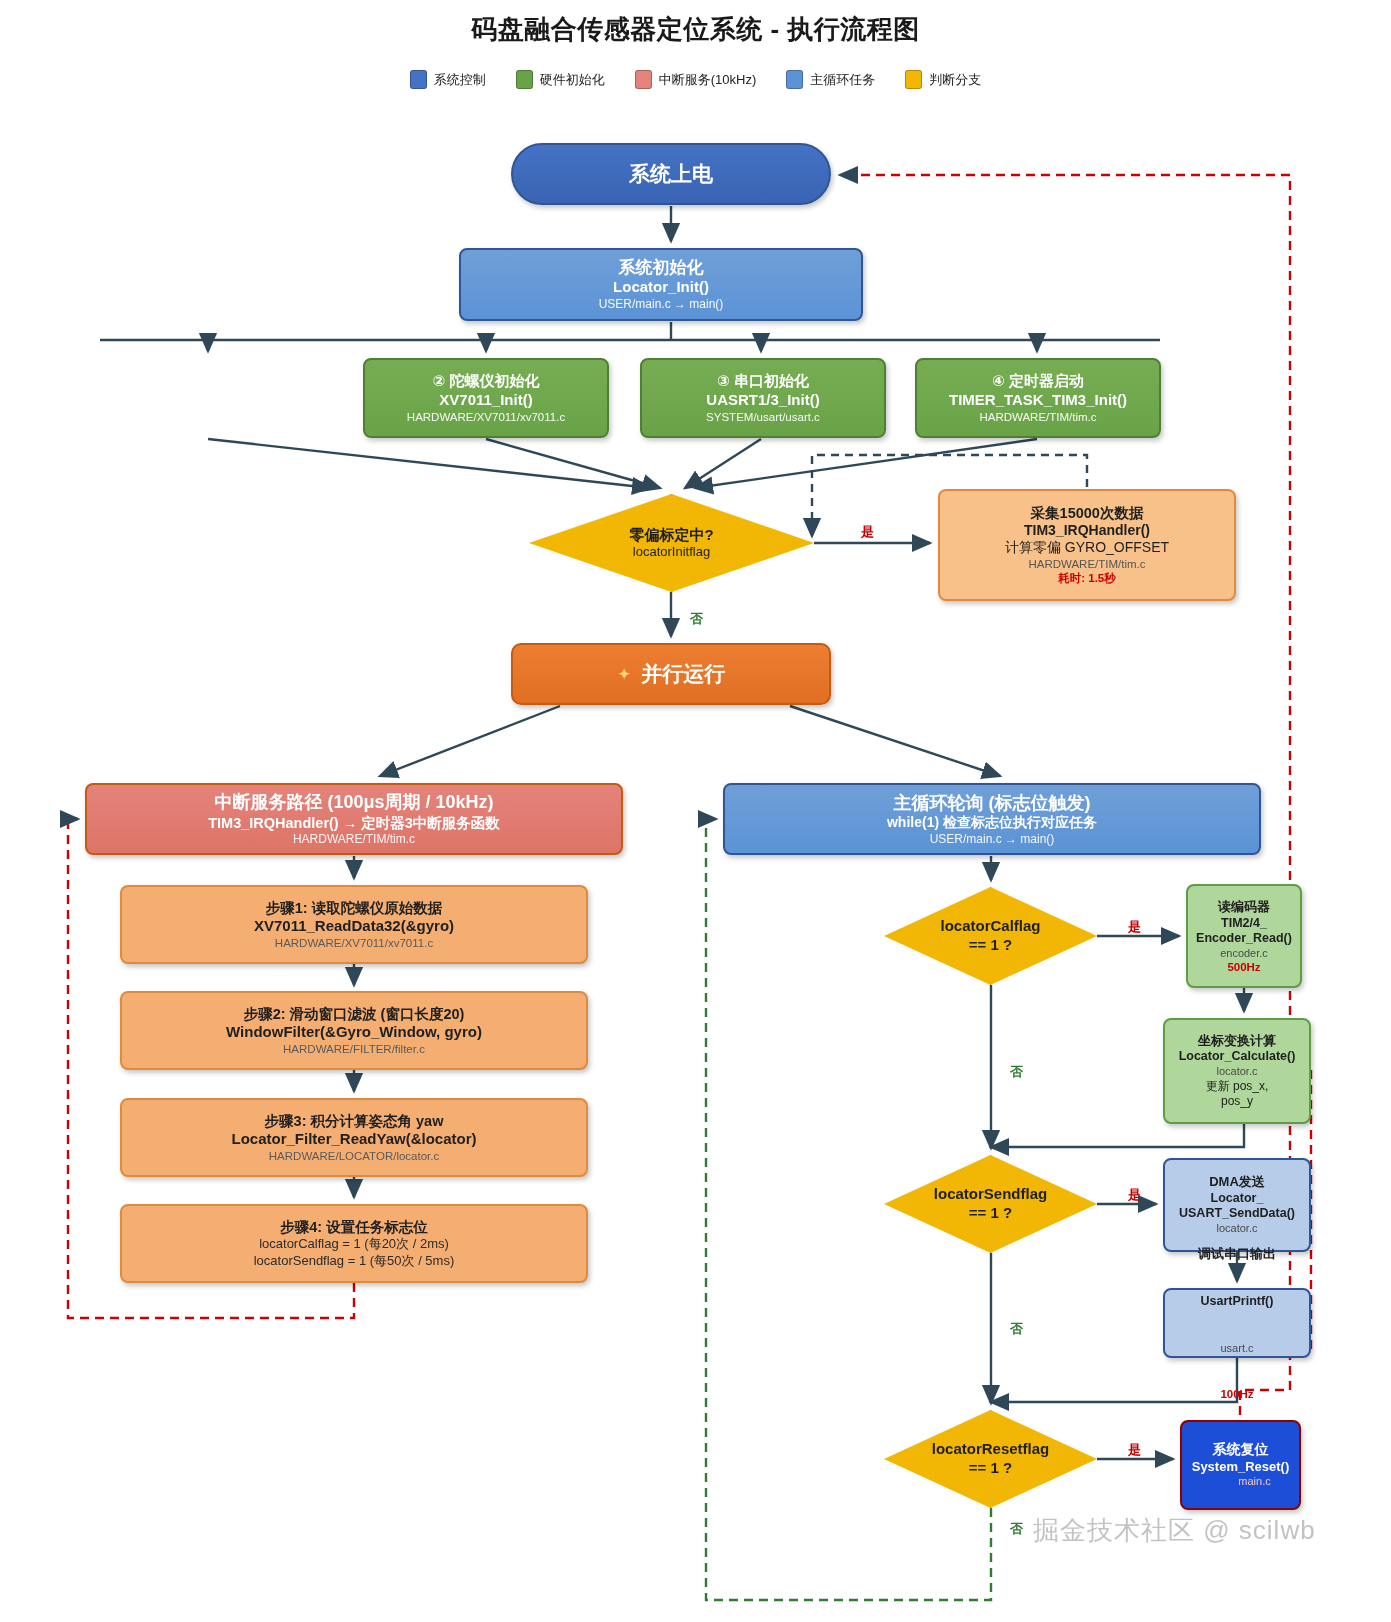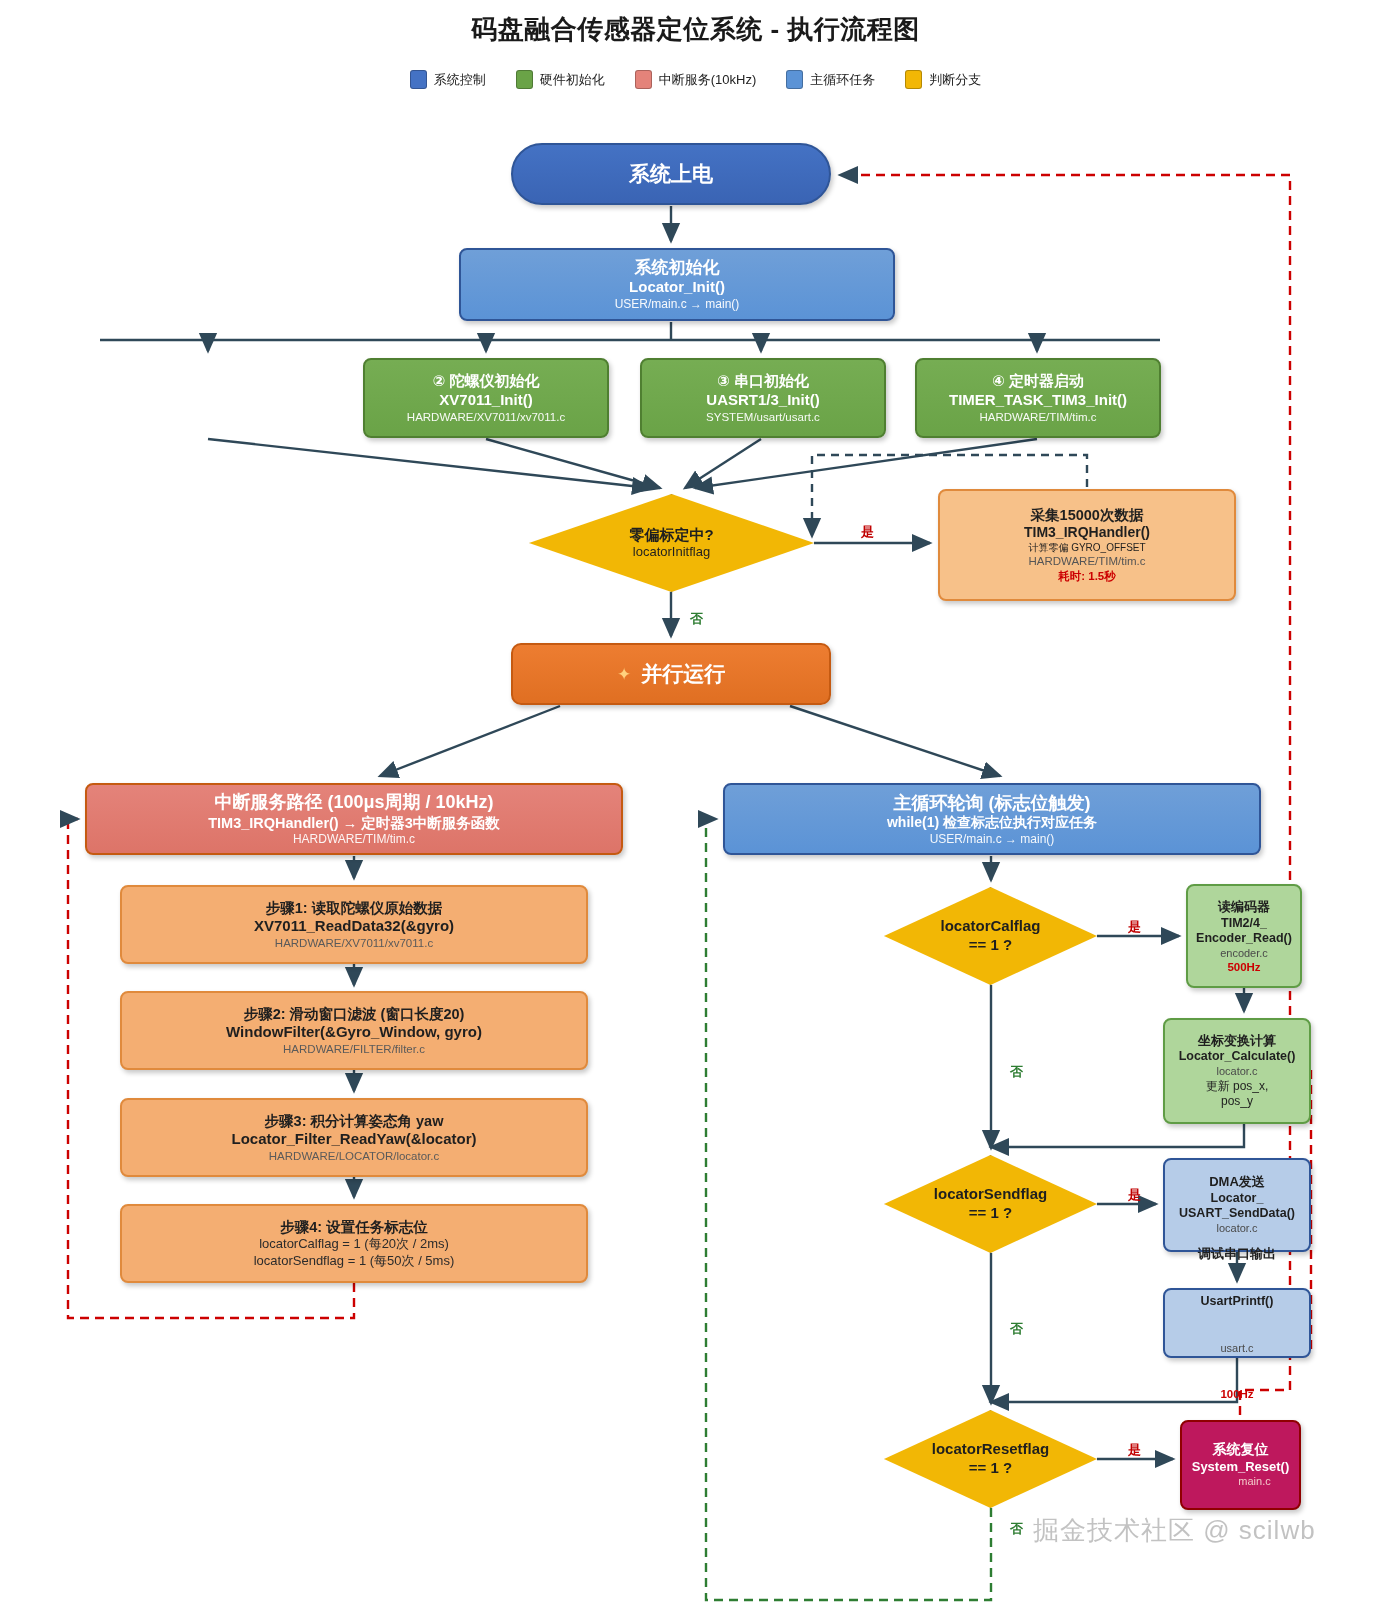--- a/index.html
+++ b/index.html
@@ -64,21 +64,21 @@
   #n-power {
     left: 511px; top: 143px; width: 320px; height: 62px;
     border-radius: 31px;
     background: linear-gradient(180deg,#4472C4 0%, #3a64b4 100%);
     border: 2px solid #2F5597;
     color: #fff;
   }
   #n-power .t1 { font-size: 21px; }
 
   #n-init {
-    left: 459px; top: 248px; width: 436px; height: 73px;
+    left: 459px; top: 248px; width: 404px; height: 73px;
     background: linear-gradient(180deg,#6f9fd8 0%, #5b93d6 100%);
     border: 2px solid #2F5597;
     color: #fff; padding: 4px 8px;
   }
   #n-init .t1 { font-size: 17px; }
   #n-init .t2 { font-size: 15px; }
   #n-init .t3 { font-size: 12px; opacity: 0.95; }
 
   .green-init {
     top: 358px; width: 246px; height: 80px;
@@ -118,21 +118,21 @@
   #d-reset{ left: 884px; top: 1410px; width: 213px; height: 98px; }
 
   #n-cal {
     left: 938px; top: 489px; width: 298px; height: 112px;
     background: #F7C189;
     border: 2px solid #E08A3C;
     color: #1f1f1f; padding: 4px 16px;
   }
   #n-cal .t1 { font-size: 14.5px; font-weight: bold; }
   #n-cal .t2 { font-size: 14px; font-weight: bold; }
-  #n-cal .t3 { font-size: 10px; }
+  #n-cal .t3 { font-size: 14px; }
   #n-cal .t4 { font-size: 11.5px; color: #555; }
   #n-cal .warn { font-size: 11.5px; color: #cc0000; font-weight: bold; }
 
   #n-parallel {
     left: 511px; top: 643px; width: 320px; height: 62px;
     background: linear-gradient(180deg,#ED7D31 0%, #e06f22 100%);
     border: 2px solid #C55A11;
     color: #fff; border-radius: 10px;
     flex-direction: row; gap: 10px;
   }
@@ -178,21 +178,21 @@
     background: #AFD69B;
     border: 2px solid #5f9c45;
     color: #1f1f1f; padding: 3px 6px;
   }
   .rt-blue {
     background: #B6CCE8;
     border: 2px solid #2F5597;
     color: #1f1f1f; padding: 3px 6px;
   }
   .rt-red {
-    background: #be185d;
+    background: #1d4ed8;
     border: 2px solid #8f0000;
     color: #fff; padding: 3px 6px;
   }
   #n-enc   { left: 1186px; top: 884px;  width: 116px; height: 104px; }
   #n-coord { left: 1163px; top: 1018px; width: 148px; height: 106px; }
   #n-dma   { left: 1163px; top: 1158px; width: 148px; height: 94px; }
   #n-print { left: 1163px; top: 1288px; width: 148px; height: 70px; gap: 32px; }
   #n-reset { left: 1180px; top: 1420px; width: 121px; height: 90px; }
 
   #n-enc .t1, #n-coord .t1, #n-dma .t1, #n-print .t1 { font-size: 13px; font-weight: bold; }

